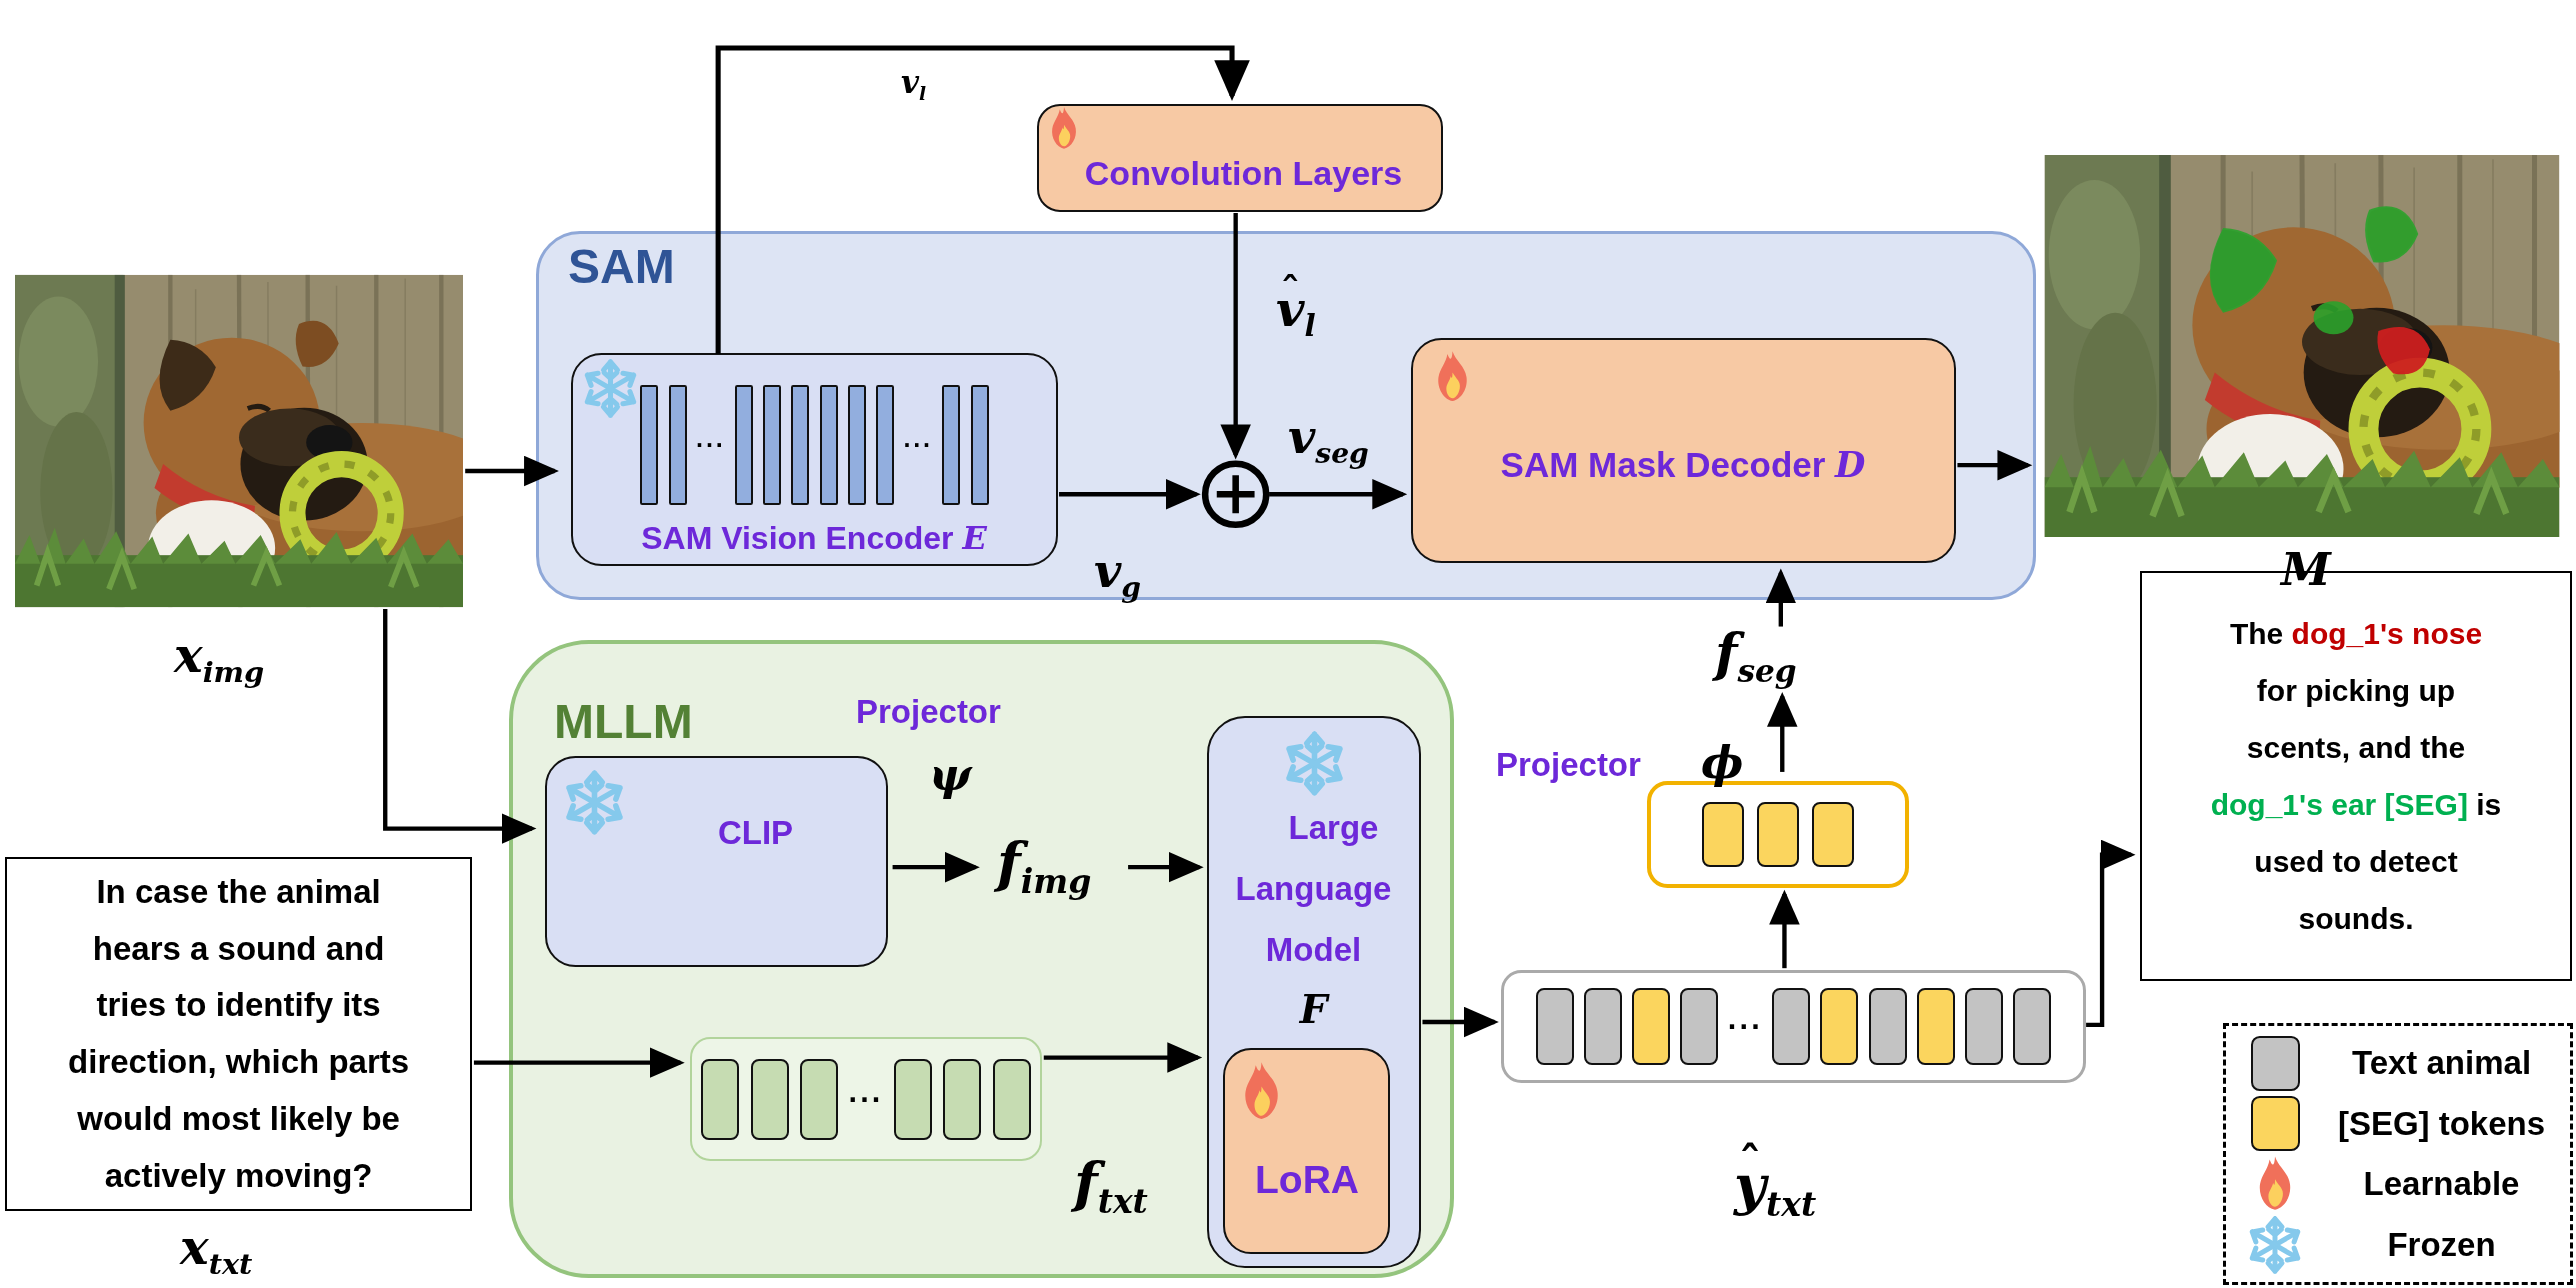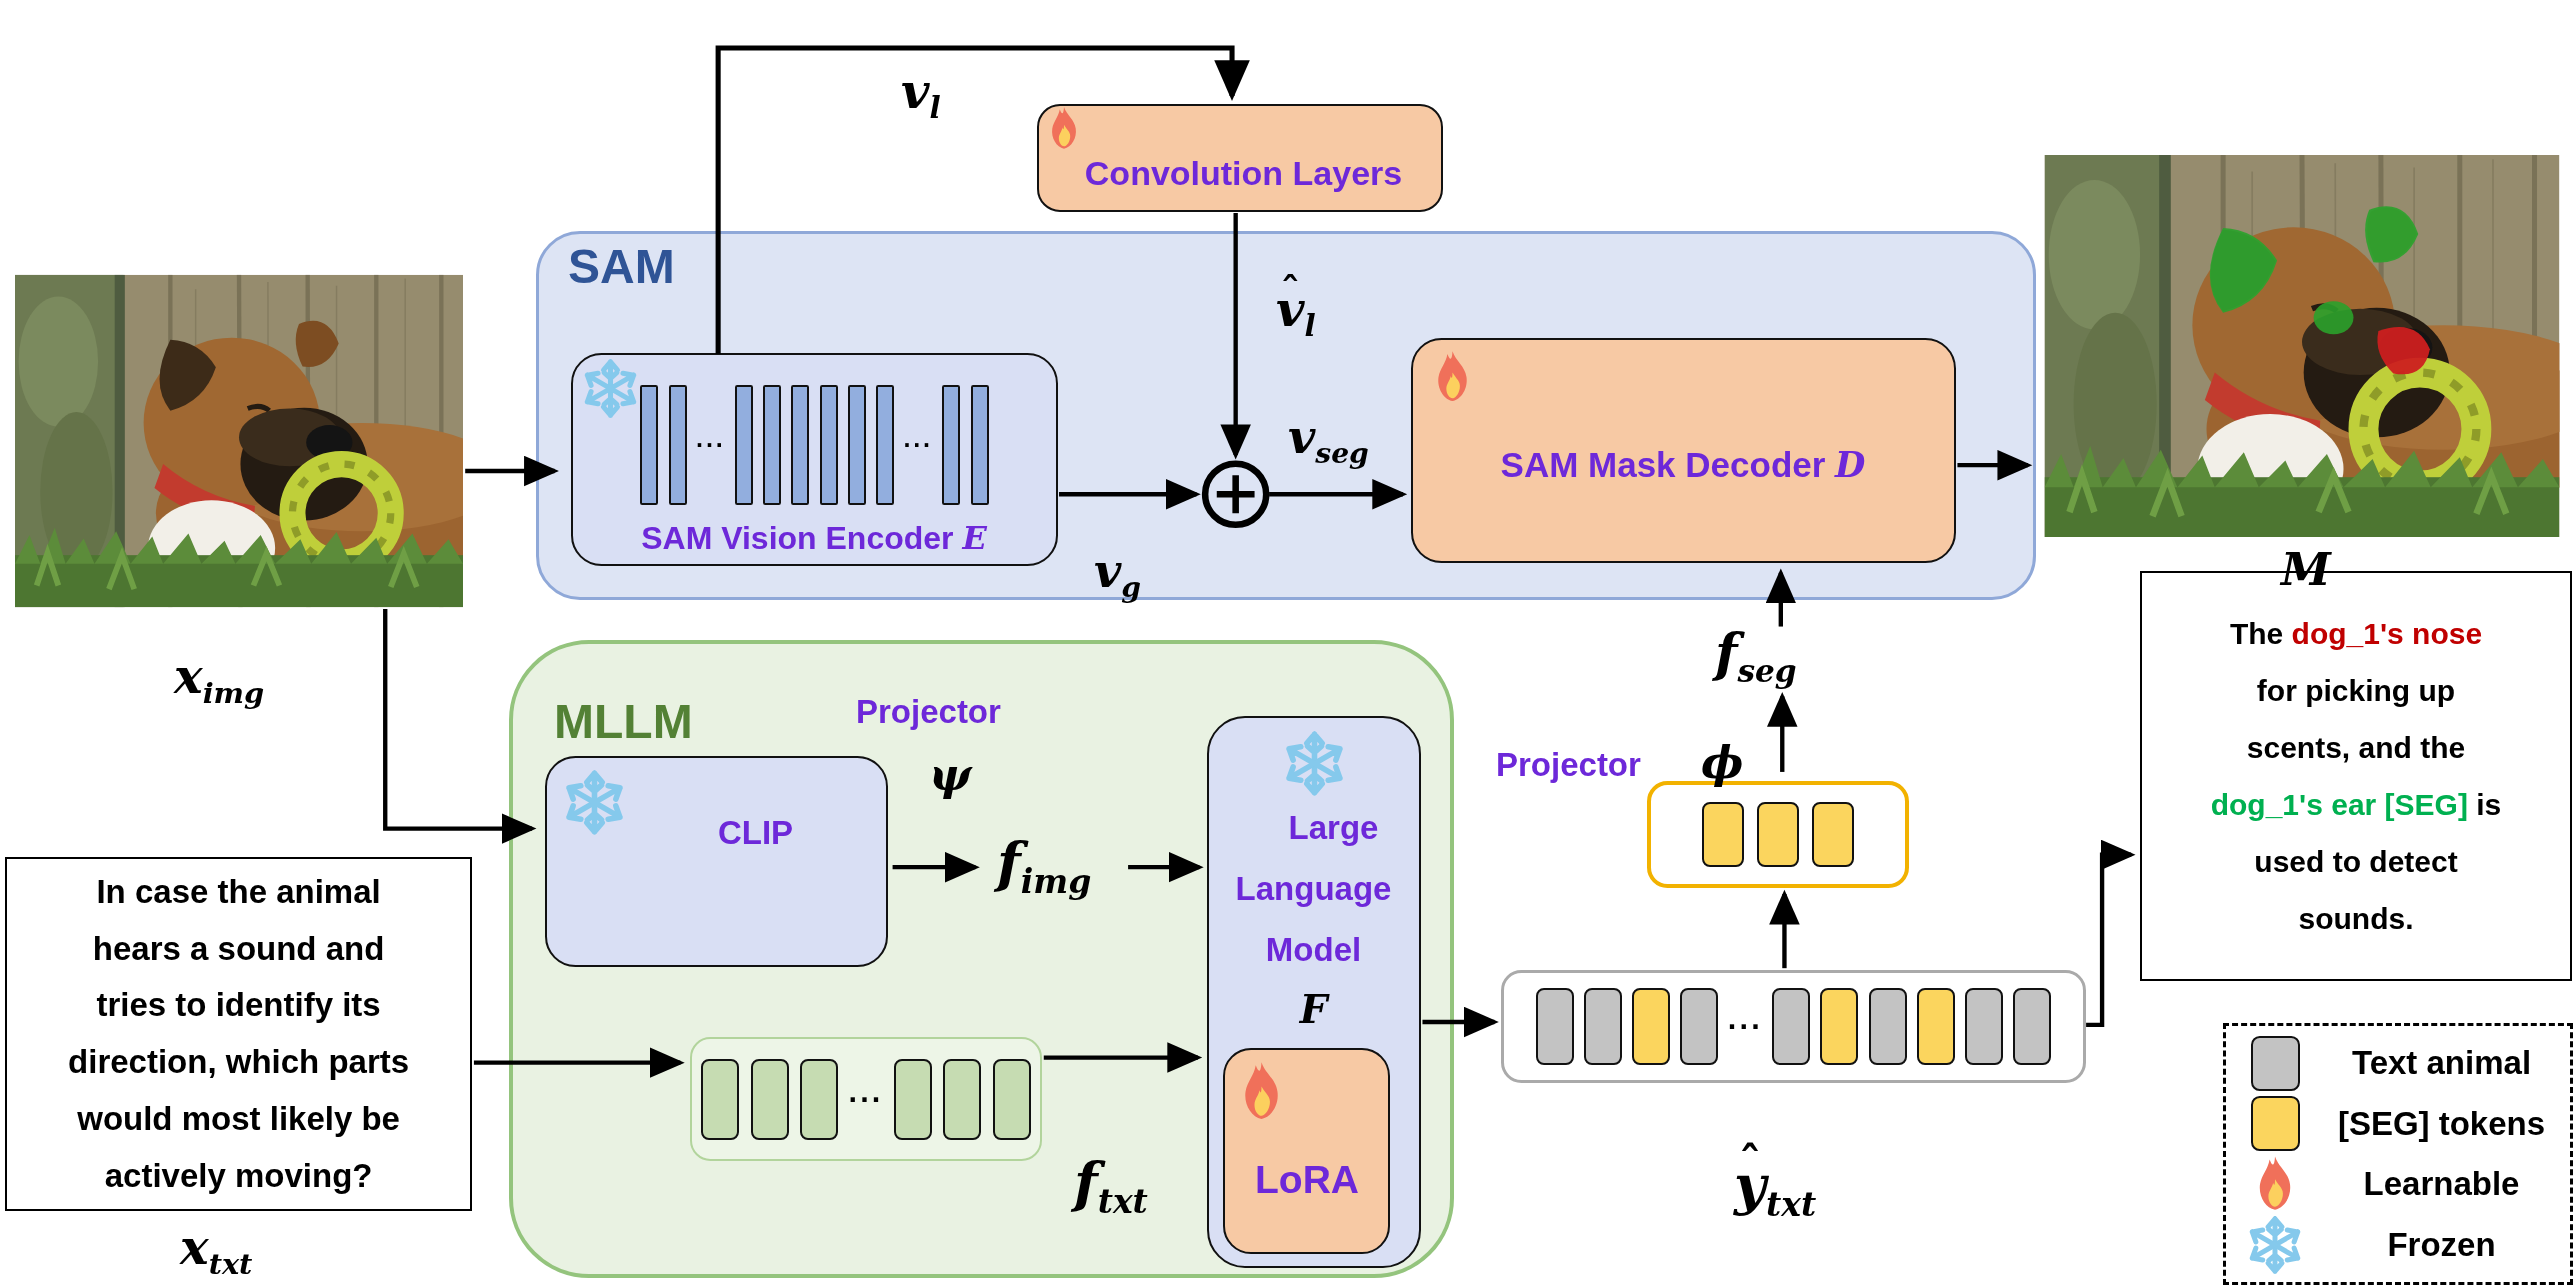--- a/index.html
+++ b/index.html
@@ -287,23 +287,23 @@
     <div class="legend-row">
       <div class="legend-icon-cell">
           <svg width="60" height="60" viewBox="0 0 82 82">
             <use href="#snowflake"></use>
           </svg>
         </div>
       <div class="legend-label-cell">Frozen</div>
     </div>
   </div>
 
-  <div class="math" style="left:174px;top:652px;font-size:48px;"><span class="mb">x</span><span class="msub">img</span></div>
+  <div class="math" style="left:174px;top:631px;font-size:48px;"><span class="mb">x</span><span class="msub">img</span></div>
   <div class="math" style="left:180px;top:1223px;font-size:48px;"><span class="mb">x</span><span class="msub">txt</span></div>
-  <div class="math" style="left:901px;top:67px;font-size:49px;"><span class="mb">v</span><span class="msub">l</span></div>
+  <div class="math" style="left:901px;top:67px;font-size:31px;"><span class="mb">v</span><span class="msub">l</span></div>
   <div class="math" style="left:1276px;top:285px;font-size:49px;"><span class="mb">v<span class="mhat">ˆ</span></span><span class="msub">l</span></div>
   <div class="math" style="left:1094px;top:547px;font-size:47px;"><span class="mb">v</span><span class="msub">g</span></div>
   <div class="math" style="left:1288px;top:413px;font-size:47px;"><span class="mb">v</span><span class="msub">seg</span></div>
   <div class="math" style="left:997px;top:834px;font-size:55px;"><span class="mb">f</span><span class="msub">img</span></div>
   <div class="math" style="left:1074px;top:1154px;font-size:55px;"><span class="mb">f</span><span class="msub">txt</span></div>
   <div class="math" style="left:1715px;top:627px;font-size:52px;"><span class="mb">f</span><span class="msub">seg</span></div>
   <div class="math" style="left:1734px;top:1157px;font-size:55px;"><span class="mb">y<span class="mhat">ˆ</span></span><span class="msub">txt</span></div>
   <div class="math" style="left:2281px;top:547px;font-size:45px;"><span class="mb">M</span></div>
 
   <svg class="overlay" width="2576" height="1288" viewBox="0 0 3544 1772">

